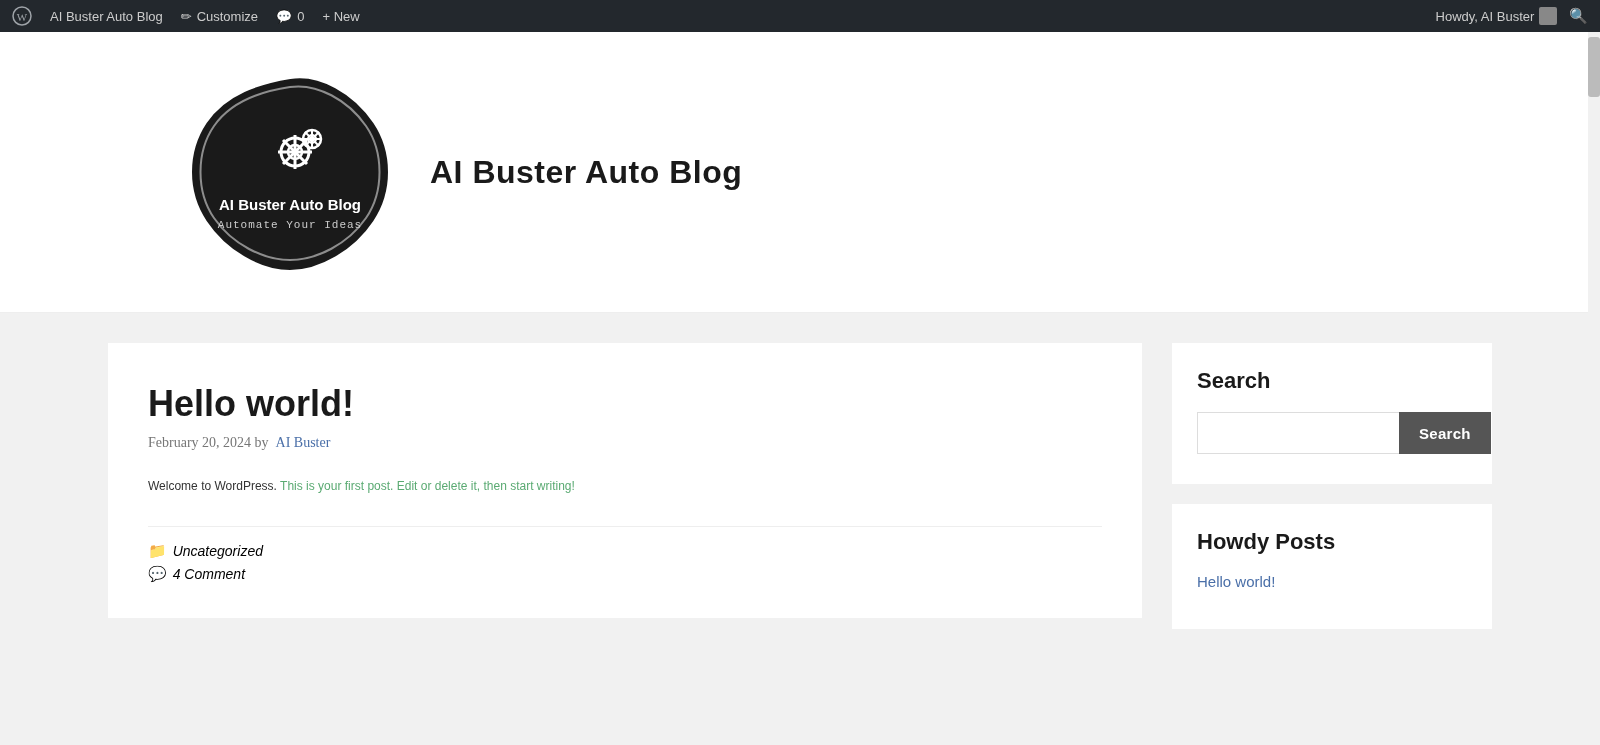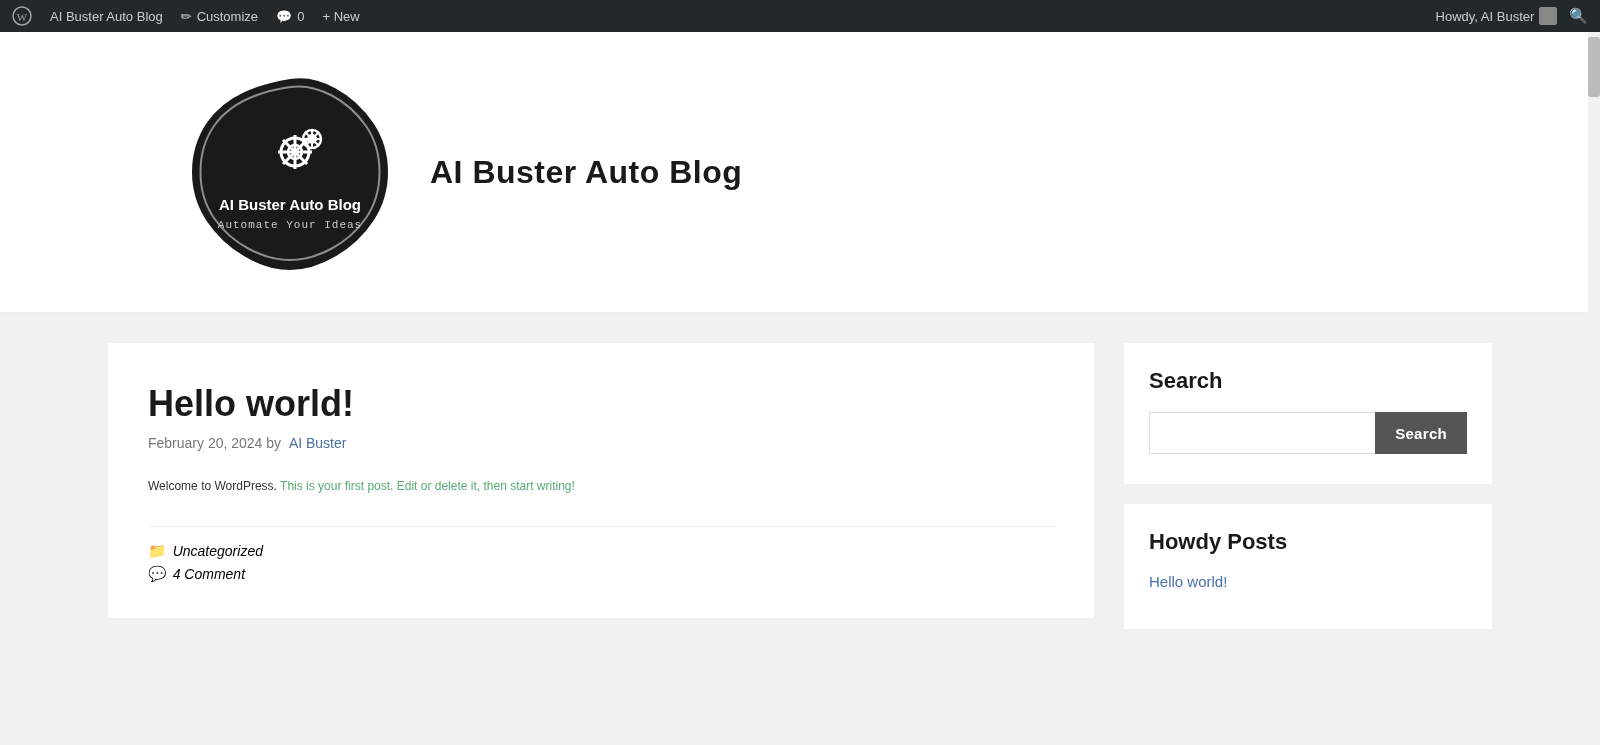--- a/index.html
+++ b/index.html
@@ -96,21 +96,21 @@
       font-size: 36px;
       font-weight: 700;
       color: #1a1a1a;
       margin-bottom: 10px;
       font-family: Arial, sans-serif;
     }
     .post-meta {
       font-size: 14px;
       color: #767676;
       margin-bottom: 25px;
-      font-family: Liberation Sans, sans-serif;
+      font-family: Liberation Serif, serif;
     }
     .post-meta a {
       color: #4a6fa8;
       text-decoration: none;
     }
     .post-content {
       font-size: 12px;
       line-height: 1.7;
       color: #333;
       margin-bottom: 30px;
@@ -134,21 +134,21 @@
       text-decoration: none;
       font-style: italic;
     }
     .footer-icon {
       color: #888;
       font-size: 15px;
     }
 
     
     #sidebar {
-      width: 368px;
+      width: 320px;
       flex-shrink: 0;
     }
     .sidebar-widget {
       background: #fff;
       padding: 25px 25px 30px 25px;
       margin-bottom: 20px;
     }
     .widget-title {
       font-size: 22px;
       font-weight: 700;

